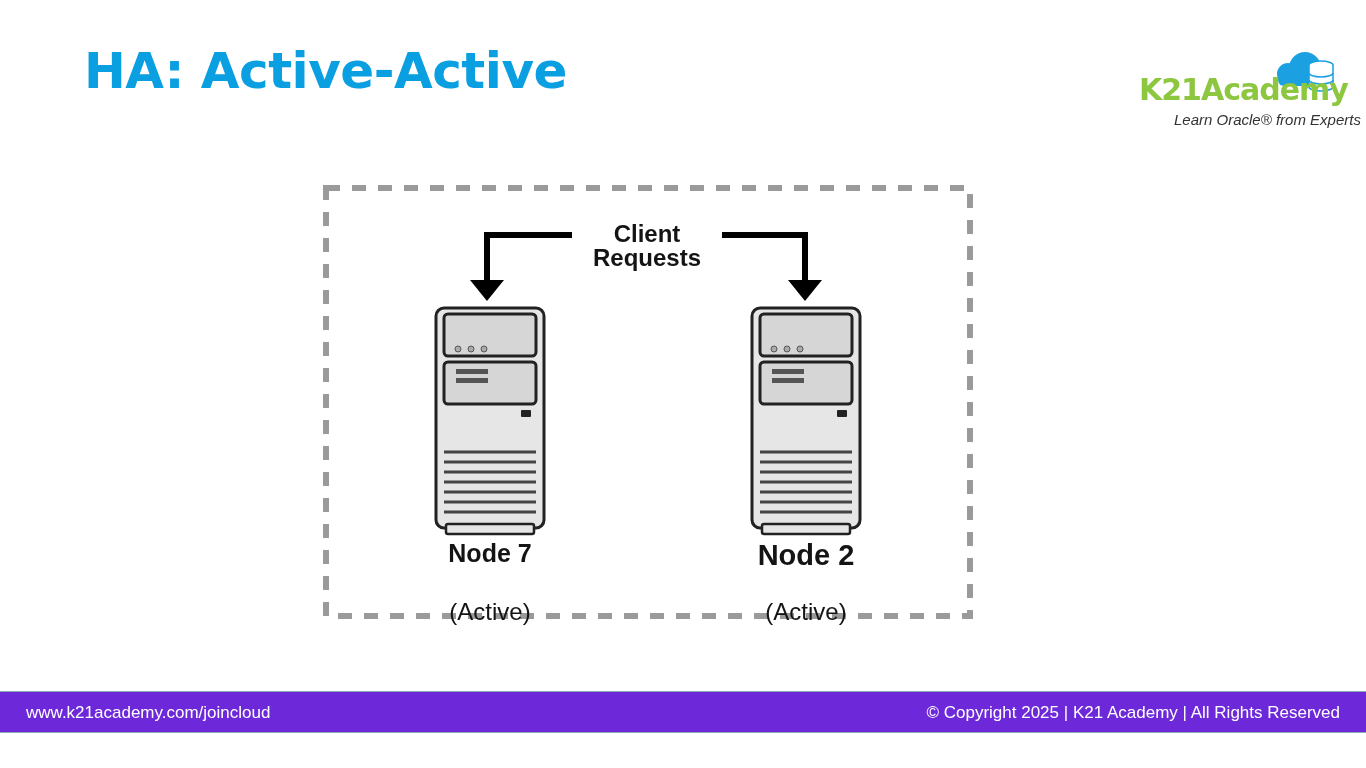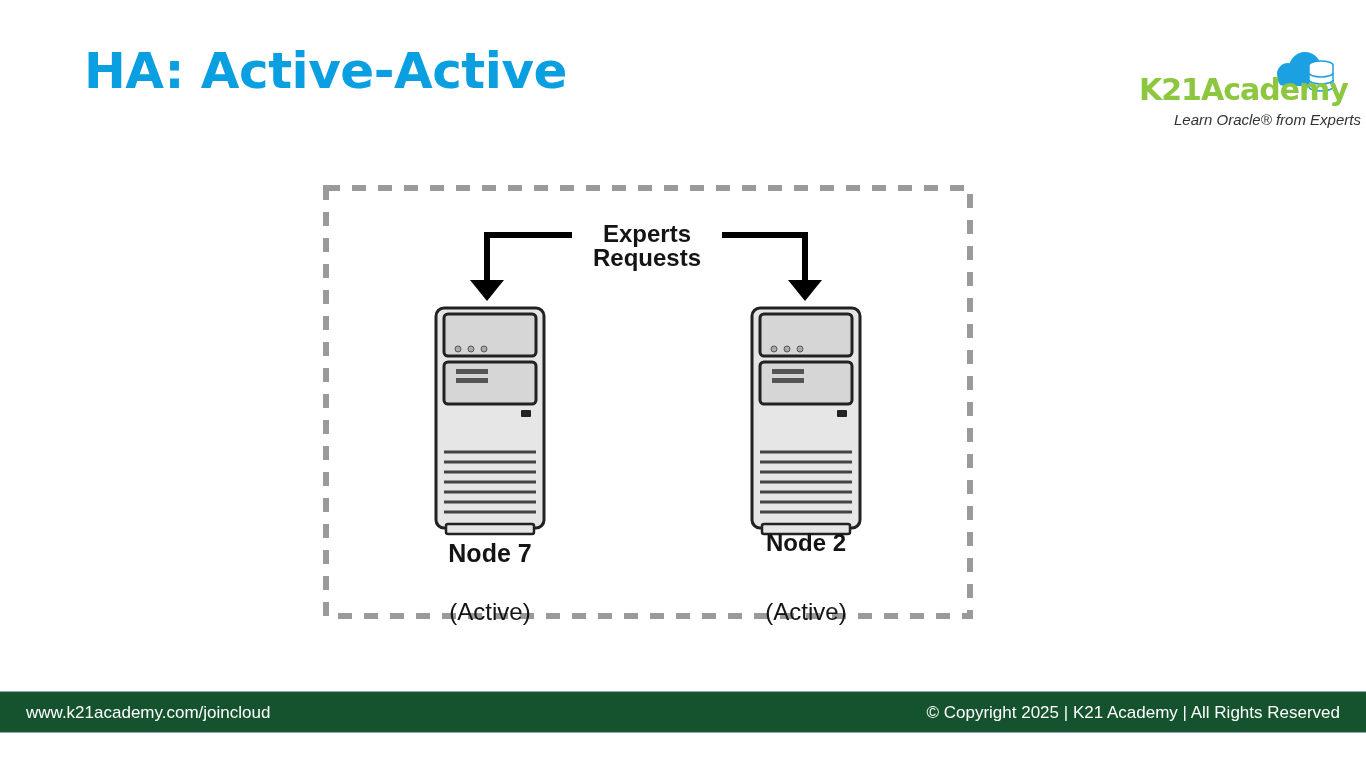--- a/index.html
+++ b/index.html
@@ -24,21 +24,21 @@
   }
   .diagram { position: absolute; left: 310px; top: 175px; width: 680px; height: 500px; }
   .diagram svg { position: absolute; left: 0; top: 0; }
   .lbl {
     position: absolute; font-family: "Liberation Sans", sans-serif;
     font-weight: bold; color: #141414; text-align: center; line-height: 1;
   }
   .lbl.sub { font-weight: normal; margin-top: 32px; }
   .footer {
     position: absolute; left: 0; top: 691px; width: 1366px; height: 40px;
-    background: #14532d; border-top: 1px solid #8fa9b8; border-bottom: 1px solid #8fa9b8;
+    background: #6d28d9; border-top: 1px solid #8fa9b8; border-bottom: 1px solid #8fa9b8;
     color: #ffffff; font-size: 17px;
   }
   .footer .left { position: absolute; left: 26px; top: 11px; }
   .footer .right { position: absolute; right: 26px; top: 11px; }
 </style>
 </head>
 <body>
 
 <div class="title">HA: Active-Active</div>
 
@@ -117,28 +117,28 @@
         <line x1="10" y1="176" x2="102" y2="176"></line>
         <line x1="10" y1="186" x2="102" y2="186"></line>
         <line x1="10" y1="196" x2="102" y2="196"></line>
         <line x1="10" y1="206" x2="102" y2="206"></line>
       </g>
       <rect x="12" y="218" width="88" height="10" rx="2" fill="#e6e6e6" stroke="#222" stroke-width="2.5"></rect>
     </g>
   </svg>
 
   <div class="lbl" style="left:262px; top:47px; width:150px; font-size:24px;">
-    <div>Experts</div>
+    <div>Client</div>
     <div>Requests</div>
   </div>
 
   <div class="lbl" style="left:110px; top:366px; width:140px; font-size:25px;">Node 7</div>
   <div class="lbl sub" style="left:110px; top:393px; width:140px; font-size:24px;">(Active)</div>
 
-  <div class="lbl" style="left:426px; top:356px; width:140px; font-size:24px;">Node 2</div>
+  <div class="lbl" style="left:426px; top:366px; width:140px; font-size:29px;">Node 2</div>
   <div class="lbl sub" style="left:426px; top:393px; width:140px; font-size:24px;">(Active)</div>
 
 </div>
 
 <div class="footer">
   <span class="left">www.k21academy.com/joincloud</span>
   <span class="right">© Copyright 2025 | K21 Academy | All Rights Reserved</span>
 </div>
 
 </body></html>

